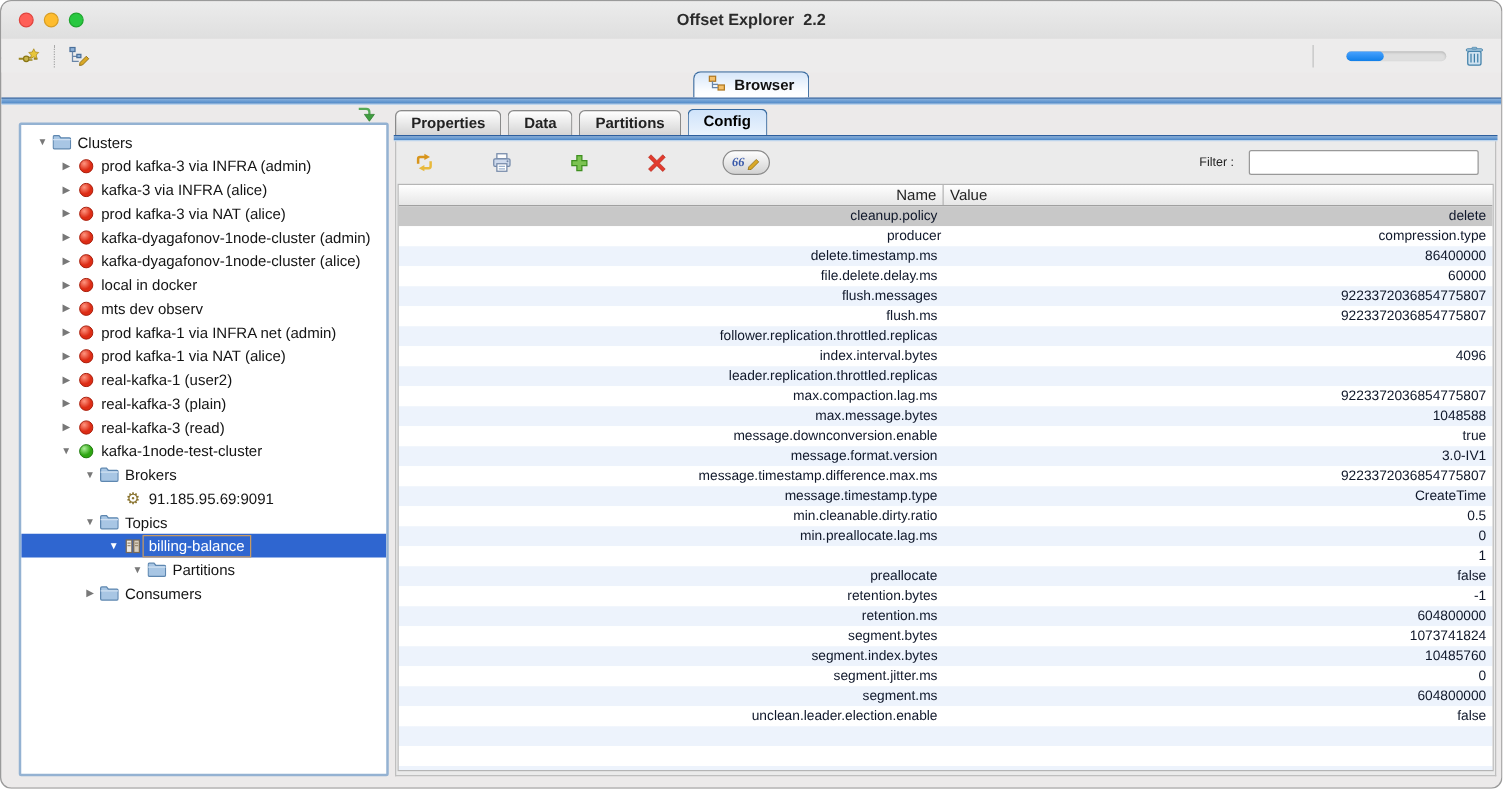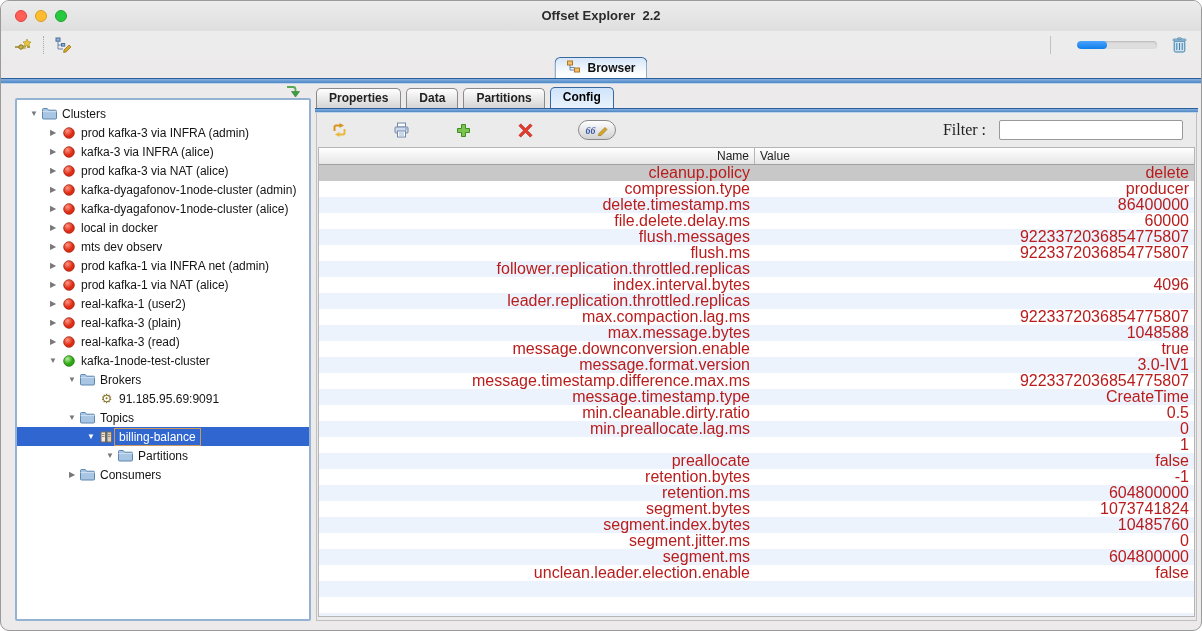--- a/index.html
+++ b/index.html
@@ -67,31 +67,31 @@
     background:#ebebeb;border:1px solid #bfbfbf;border-top:none;}
   .cfg-toolbar{position:absolute;top:0;left:0;right:0;height:34px;
     display:flex;align-items:center;padding:0 13px;}
   #cfg-icons{display:flex;align-items:center;gap:44px;}
   .cfgicon{display:inline-flex;align-items:center;justify-content:center;min-width:18px;height:20px;}
   .cfgicon[data-name="edit-value-button"]{width:38px;height:20px;border:1px solid #8a8a8a;
     border-radius:10px;background:linear-gradient(#fefefe,#d2d2d2);gap:1px;}
   .q{font-family:"Liberation Serif","DejaVu Serif",serif;font-style:italic;font-weight:bold;
     color:#3a5aaa;font-size:10px;}
   .filter-group{margin-left:auto;display:flex;align-items:center;gap:9px;}
-  .filter-label{font-size:16px;color:#222;white-space:pre;font-family:Liberation Serif, serif;}
+  .filter-label{font-size:10px;color:#222;white-space:pre;}
   .filter-input{width:184px;height:20px;border:1px solid #999;border-radius:2px;background:#fff;
     font-size:12px;padding:0 4px;font-family:inherit;}
   
   .cfg-table{position:absolute;left:1px;right:1px;top:34px;bottom:3px;background:#fff;
     border:1px solid #b5b5b5;display:flex;flex-direction:column;overflow:hidden;text-align:right;}
   .thead{display:flex;height:17px;flex:none;background:linear-gradient(#ffffff,#e6e6e6);
     border-bottom:1px solid #a0a0a0;font-size:12px;color:#222;}
   .th{padding:1px 5px;}
   .th.name{width:436px;border-right:1px solid #b5b5b5;}
-  .trow{display:flex;height:16px;flex:none;font-size:16px;color:#b91c1c;}
+  .trow{display:flex;height:16px;flex:none;font-size:11px;color:#0f172a;}
   .trow .cell{padding:0 5px;line-height:16px;white-space:nowrap;overflow:hidden;}
   .cell-name{width:436px;flex:none;}
   .cell-value{flex:1;}
   .trow.even{background:#edf3fc;}
   .trow.odd{background:#ffffff;}
   .trow.selected{background:#c8c8c8;}
   .t-filler{flex:1;background:repeating-linear-gradient(to bottom,#edf3fc 0 16px,#ffffff 16px 32px);}
 </style>
 </head>
 <body>
@@ -515,22 +515,22 @@
       <div class="thead" data-name="config-table-header">
         <div class="th name" data-name="column-header-name">Name</div>
         <div class="th value" data-name="column-header-value">Value</div>
       </div>
       <div id="rows">
           <div class="trow even selected" data-name="config-row-cleanup-policy">
     <span class="cell cell-name">cleanup.policy</span>
     <span class="cell cell-value">delete</span>
   </div>
           <div class="trow odd" data-name="config-row-compression-type">
+    <span class="cell cell-value">producer</span>
     <span class="cell cell-name">compression.type</span>
-    <span class="cell cell-value">producer</span>
   </div>
           <div class="trow even" data-name="config-row-delete-retention-ms">
     <span class="cell cell-name">delete.timestamp.ms</span>
     <span class="cell cell-value">86400000</span>
   </div>
           <div class="trow odd" data-name="config-row-file-delete-delay-ms">
     <span class="cell cell-name">file.delete.delay.ms</span>
     <span class="cell cell-value">60000</span>
   </div>
           <div class="trow even" data-name="config-row-flush-messages">

